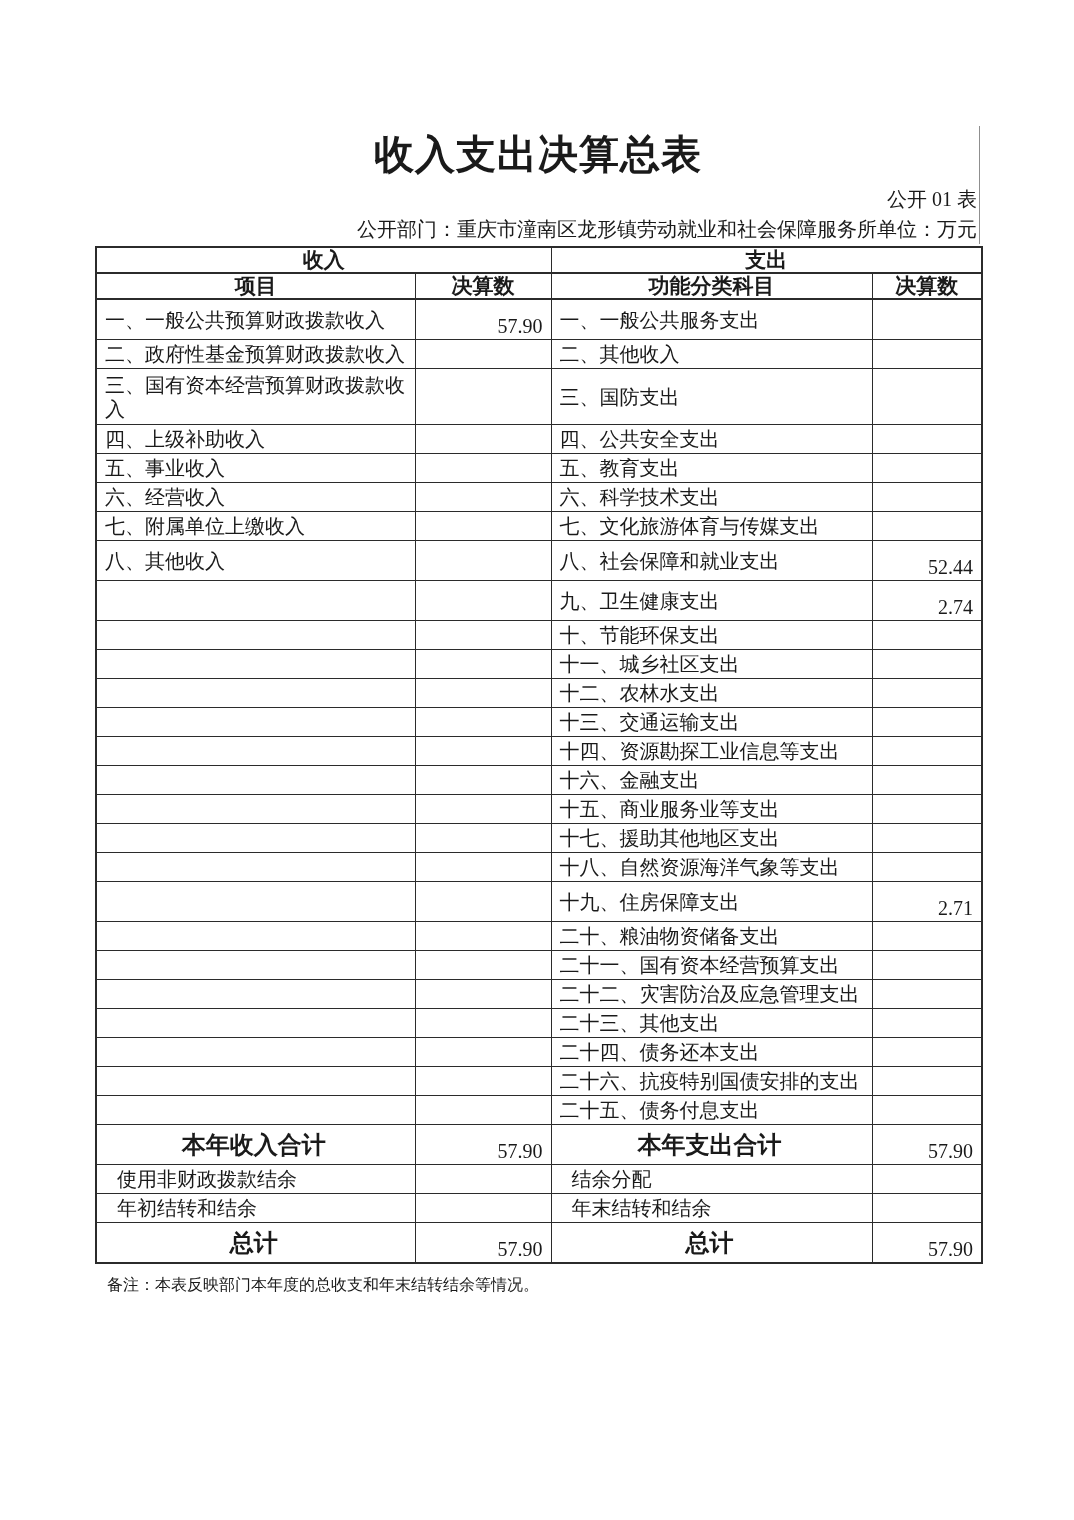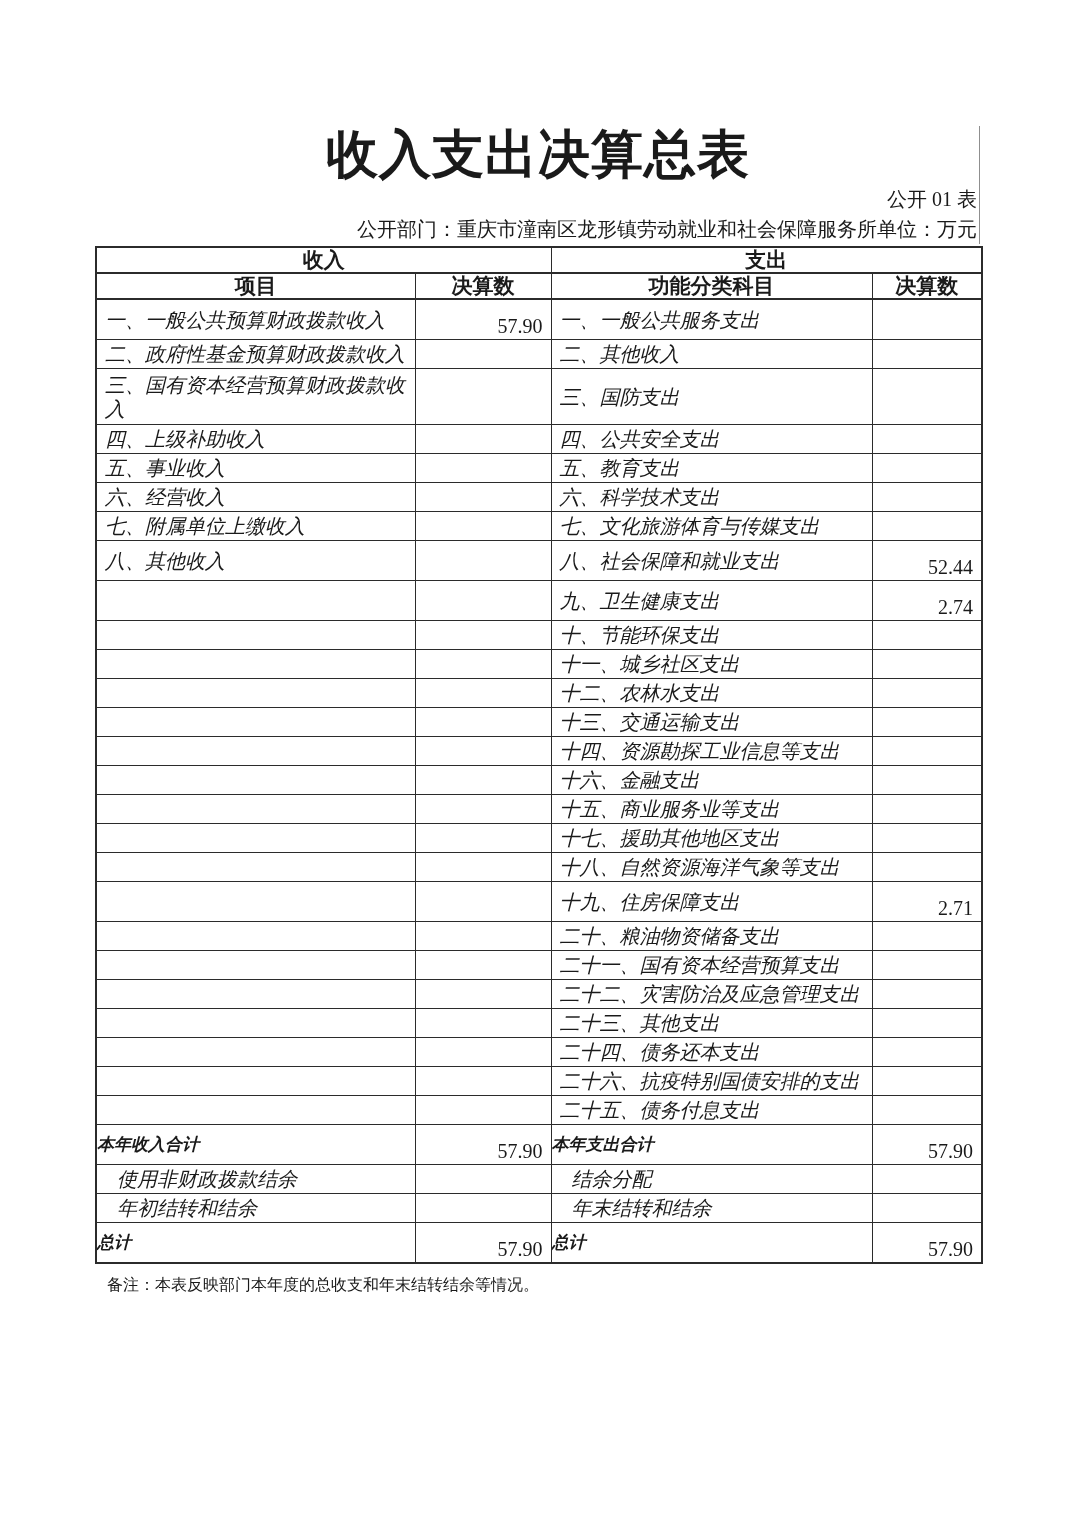--- a/index.html
+++ b/index.html
@@ -21,21 +21,21 @@
   }
   .guide-line{
     position:absolute;left:979px;top:126px;width:1px;height:118px;
     background:var(--guide);
   }
   .doc-title{
     margin-top:128px;
     text-align:center;
     font-family:"DejaVu Sans","Liberation Sans",sans-serif;
     font-weight:bold;
-    font-size:52px;
+    font-size:40px;
     line-height:52px;
     letter-spacing:1px;
   }
   .table-code{
     margin-top:6px;
     text-align:right;
     font-size:20px;line-height:26px;
     padding-right:4px;
   }
   .meta-row{
@@ -61,23 +61,23 @@
   }
   table.budget thead th{
     font-weight:bold;
     font-size:21px;
     text-align:center;
     height:20px;
     border-bottom-width:2px;
   }
   table.budget tbody td{height:29px;}
   table.budget tbody tr.tall td{height:56px;}
-  td.item{text-align:left;padding:1px 4px 1px 8px;font-style:italic;}
+  td.item{text-align:left;padding:1px 4px 1px 8px;}
   td.num{text-align:right;padding:14px 8px 1px 2px;}
-  tr.total td.item{text-align:left;padding-left:0;font-weight:bold;font-size:17px;}
+  tr.total td.item{text-align:center;padding-left:0;font-weight:bold;font-size:24px;}
   tr.carry td.item{padding-left:20px;}
   .footnote{
     margin-top:10px;
     font-size:16px;line-height:22px;
     padding-left:12px;
   }
 </style>
 </head>
 <body>
 

